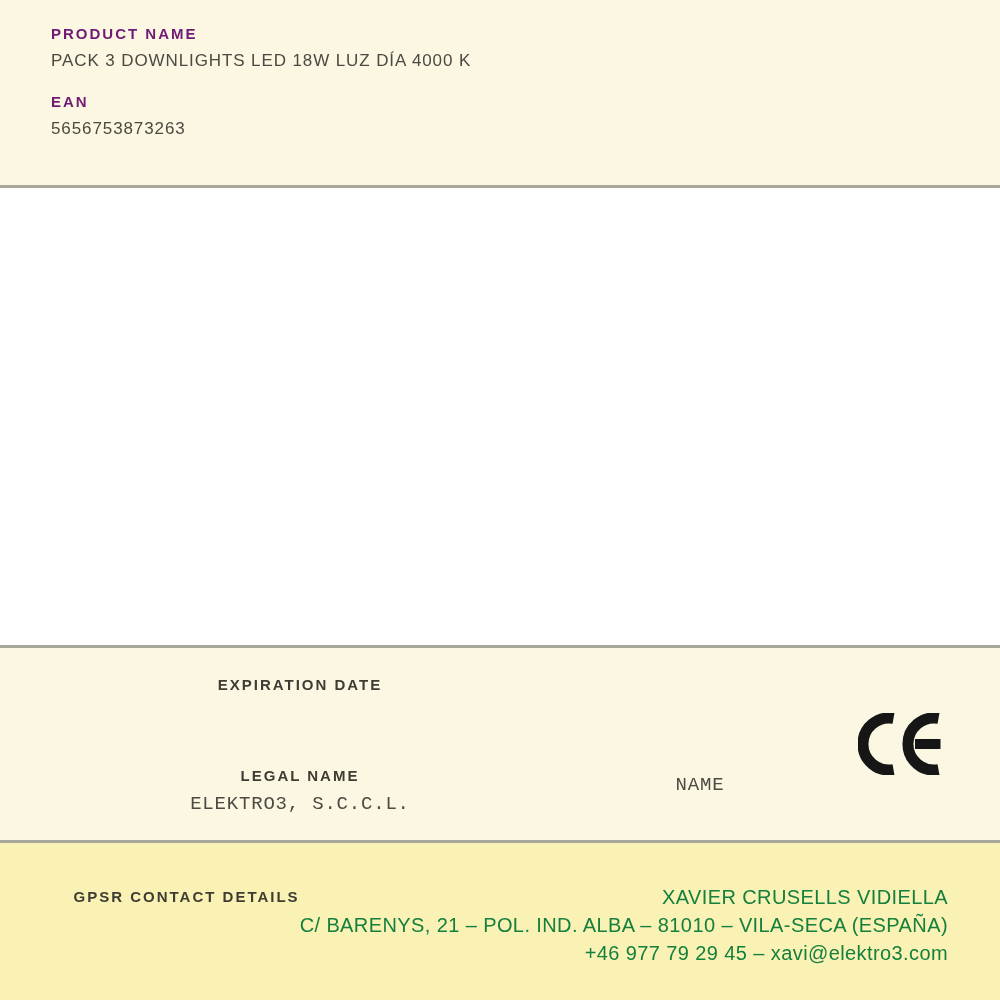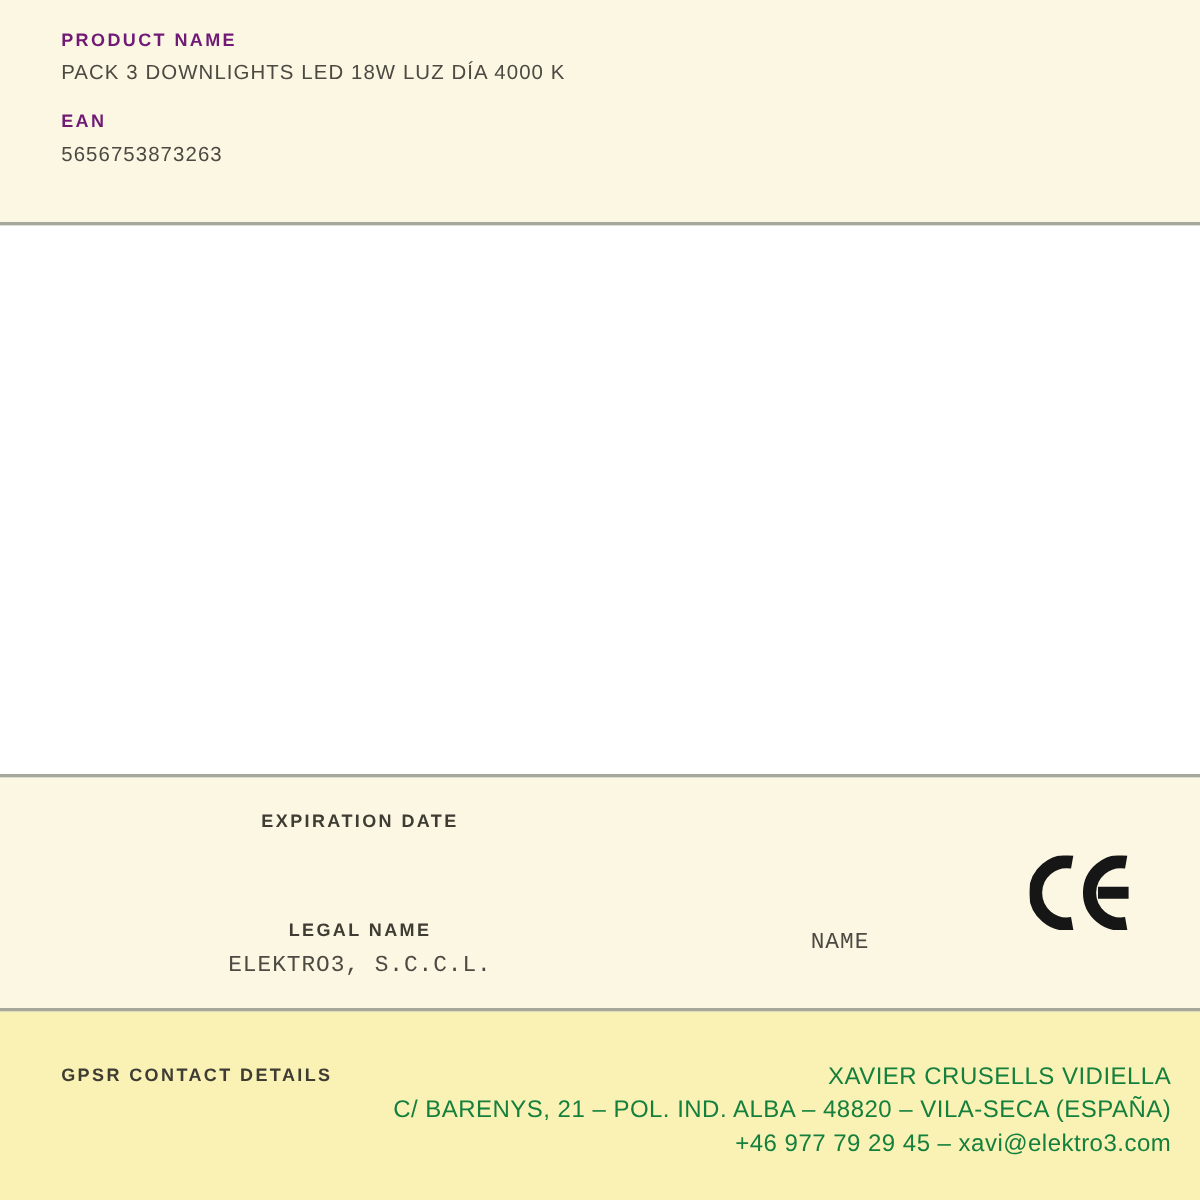--- a/index.html
+++ b/index.html
@@ -78,23 +78,23 @@
     top: 65px;
     right: 59px;
     width: 83px;
     height: 62px;
   }
 
   
   .sec-gpsr {
     height: 157px;
     background: #faf1b5;
-    padding: 40px 24px 0 51px;
+    padding: 40px 52px 0 51px;
     display: flex;
-    justify-content: space-between;
+    justify-content: flex-end;
     align-items: flex-start;
   }
   .gpsr-label {
     font-size: 15px;
     font-weight: bold;
     letter-spacing: 2px;
     line-height: 28px;
     color: #3e3c33;
     white-space: nowrap;
   }
@@ -154,18 +154,18 @@
       <path d="M 57 31 L 82.5 31" fill="none" stroke="#161616" stroke-width="10" stroke-linecap="butt"></path>
     </svg>
   </section>
 
   <div class="divider"></div>
 
   <section class="sec-gpsr">
     <div class="gpsr-label">GPSR CONTACT DETAILS</div>
     <div class="gpsr-contact">
       <div>XAVIER CRUSELLS VIDIELLA</div>
-      <div>C/ BARENYS, 21 – POL. IND. ALBA – 48820 – VILA-SECA (ESPAÑA)</div>
+      <div>C/ BARENYS, 21 – POL. IND. ALBA – 81010 – VILA-SECA (ESPAÑA)</div>
       <div>+46 977 79 29 45 – xavi@elektro3.com</div>
     </div>
   </section>
 
 </div>
 
 </body></html>

